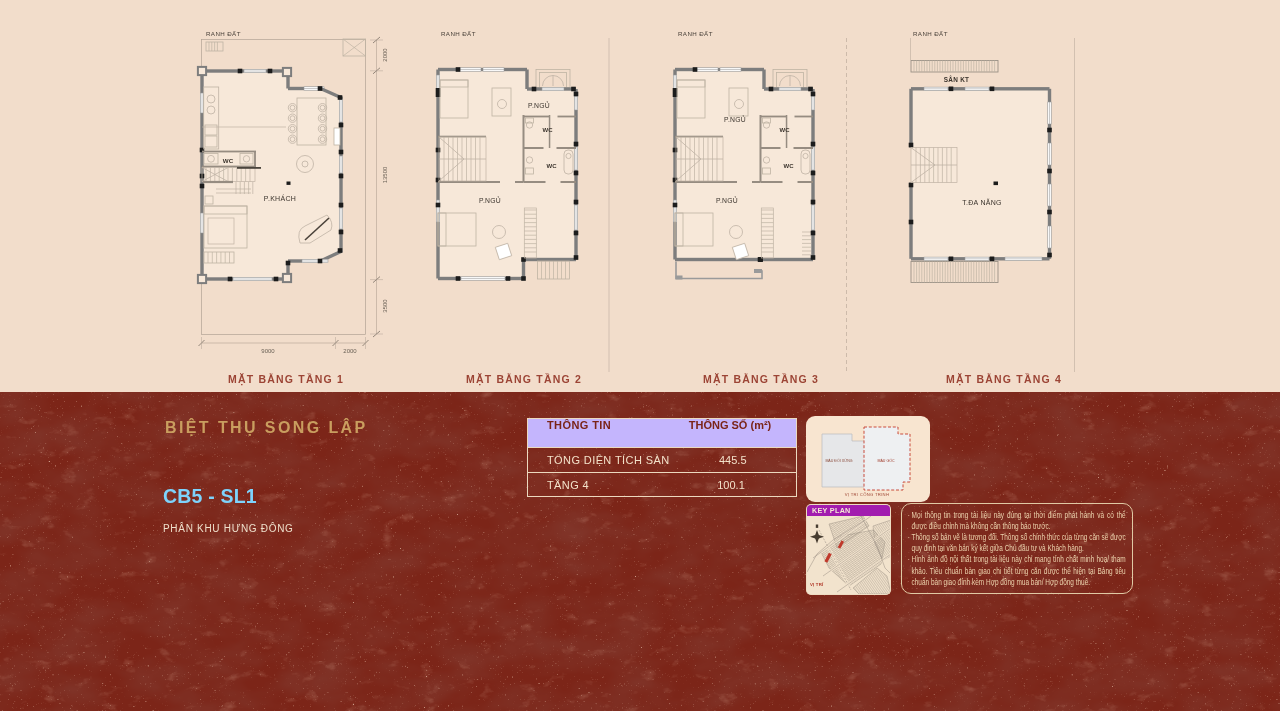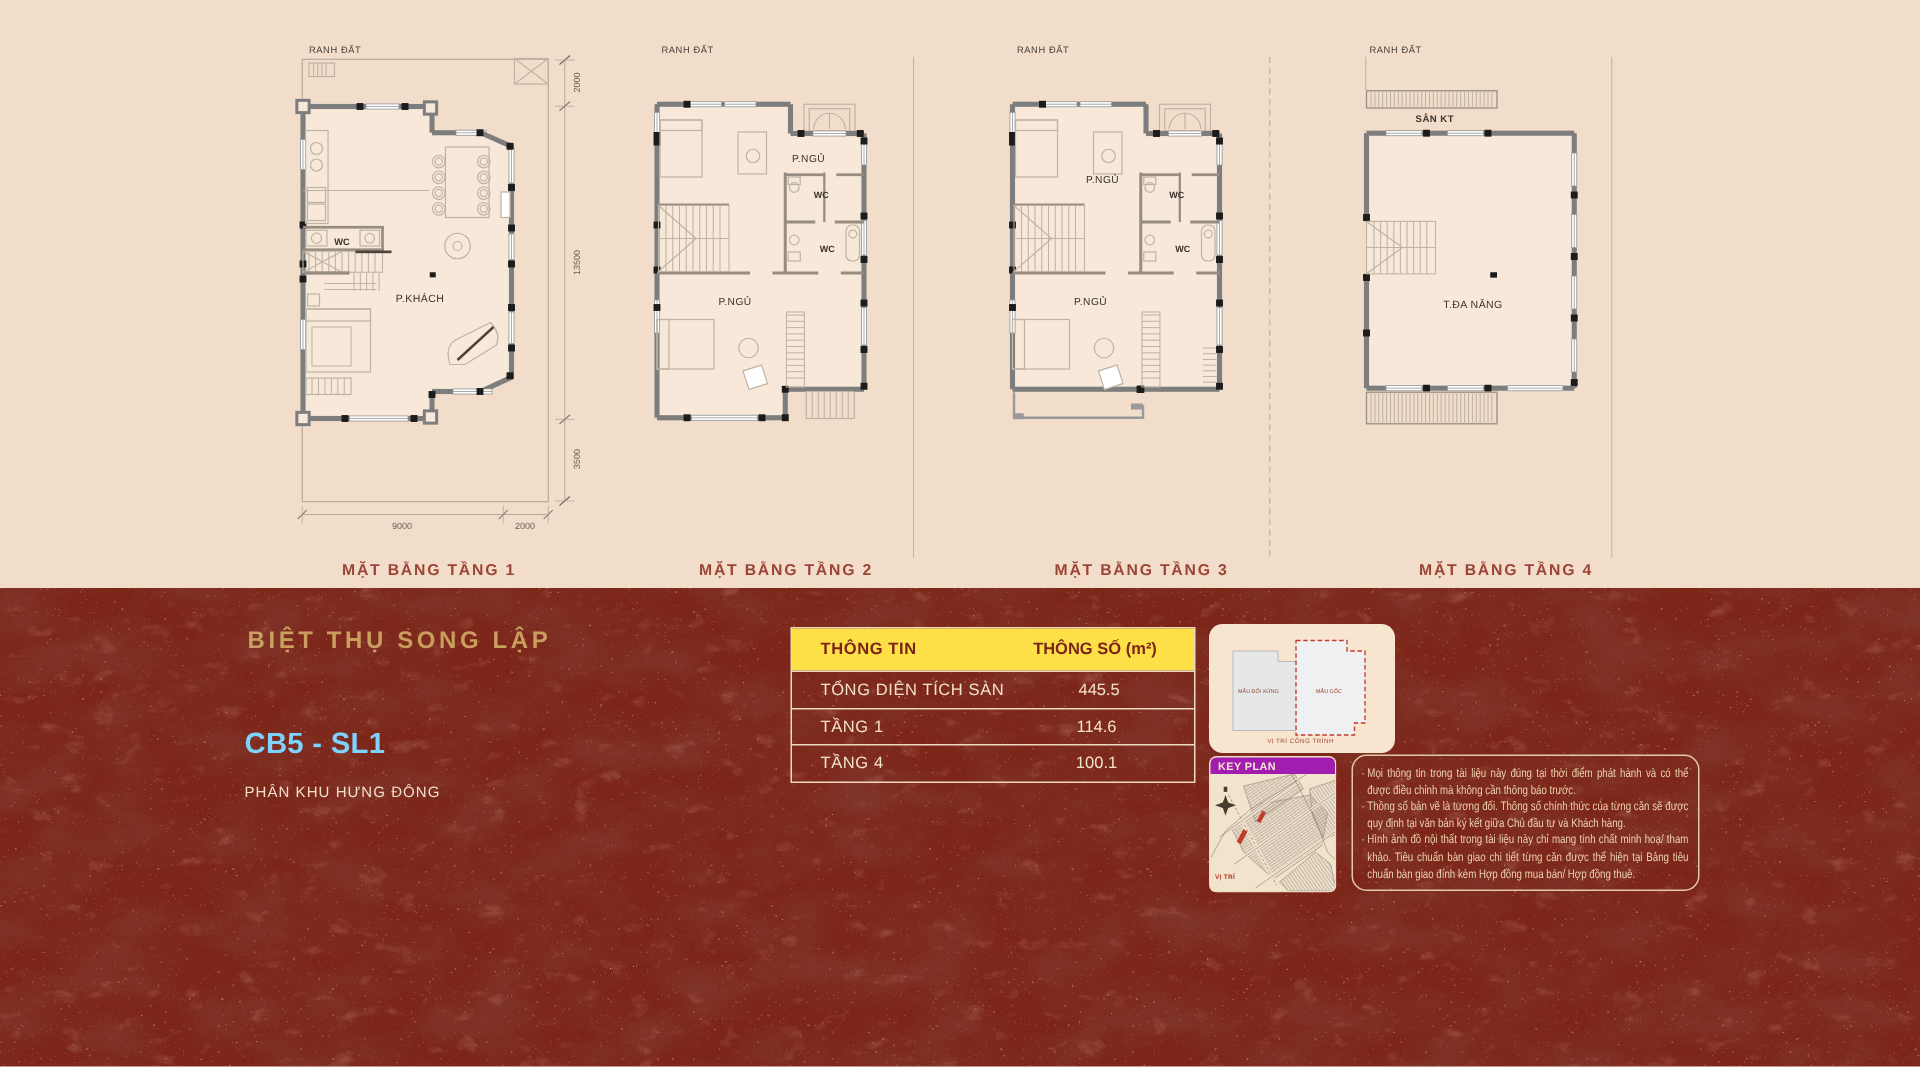--- a/index.html
+++ b/index.html
@@ -8,22 +8,22 @@
 .band{position:absolute;left:0;top:392px;width:1280px;height:319px;background:#7c2518}
 .band .tex{position:absolute;left:0;top:0}
 .band>div{position:absolute}
 .h-kicker{left:165px;top:27px;color:#c99e5f;font-size:16px;font-weight:bold;letter-spacing:2.4px}
 .h-name{left:162px;top:42px;font-family:"Liberation Serif",serif;font-size:42px;letter-spacing:0.2px;
  background:linear-gradient(100deg,#b2854a 0%,#e7c98c 25%,#f7e5b0 50%,#d9b173 75%,#9c6e31 100%);
  -webkit-background-clip:text;background-clip:text;color:transparent}
 .h-code{left:163px;top:93px;color:#7dd3fc;font-size:19.5px;font-weight:bold;letter-spacing:0.2px}
 .h-zone{left:163px;top:131px;color:#eedfcb;font-size:10px;letter-spacing:0.7px}
 .spec{left:527px;top:26px;width:270px;border:1px solid #ecd9bf}
-.spec-h{height:28px;background:#fde047;color:#7a2418;font-weight:bold;font-size:11px;
- display:flex;align-items:center;white-space:nowrap}
+.spec-h{height:28px;background:#c4b5fd;color:#7a2418;font-weight:bold;font-size:11px;
+ display:flex;white-space:nowrap}
 .spec-h span:first-child{padding-left:19px;letter-spacing:0.4px}
 .spec-h .sv{margin-left:auto;width:130px;text-align:center;padding-right:2px}
 .spec-r{height:24.7px;display:flex;align-items:center;color:#f3e2ca;font-size:11px;border-top:1px solid #ecd9bf;white-space:nowrap}
 .spec-r span:first-child{padding-left:19px;letter-spacing:0.4px}
 .spec-r .sv{margin-left:auto;width:130px;text-align:center;font-weight:normal}
 .variant{left:806px;top:24px;width:124px;height:86px;background:#f8e5d0;border-radius:9px;overflow:hidden}
 .kp-h{left:806px;top:112px;width:85px;height:11.5px;background:#a21caf;color:#f5e7d5;
  font-size:7.2px;font-weight:bold;letter-spacing:0.3px;line-height:12px;padding-left:5px;
  border:1px solid #eedcc2;border-bottom:none;border-radius:5px 5px 0 0}
 .kp-map{left:806px;top:123.5px;width:85px;height:79.5px;overflow:hidden;background:#f2e3cd;
@@ -1008,24 +1008,20 @@
         <span>THÔNG TIN</span>
         <span class="sv">THÔNG SỐ (m²)</span>
       </div>
 
 
 <div class="spec-r">
         <span>TỔNG DIỆN TÍCH SÀN</span>
         <span class="sv">445.5</span>
       </div>
 
-<div class="spec-r">
-        <span>TẦNG 1</span>
-        <span class="sv">114.6</span>
-      </div>
 
 
 
 <div class="spec-r last">
         <span>TẦNG 4</span>
         <span class="sv">100.1</span>
       </div>
 </div>
 
 <div class="variant">

